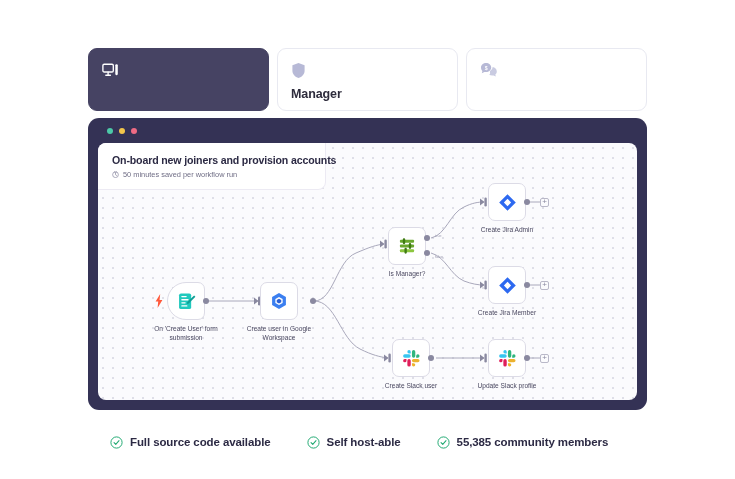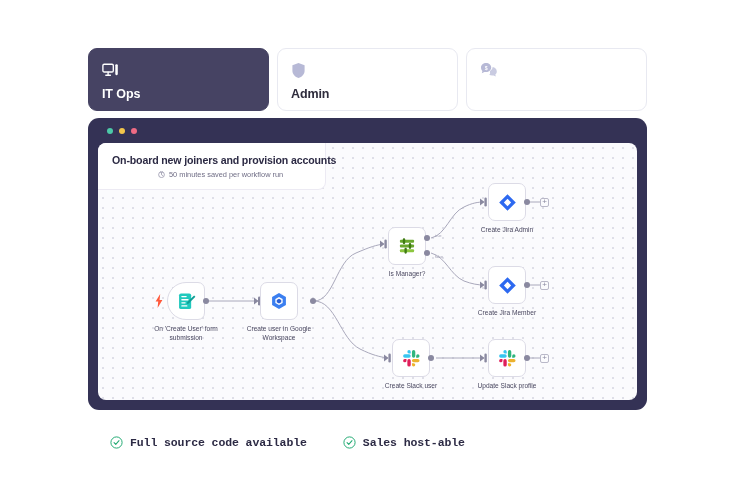--- a/index.html
+++ b/index.html
@@ -89,21 +89,20 @@
     color: #2c2a44;
     letter-spacing: -0.15px;
     white-space: nowrap;
   }
   .wfsub {
     margin-top: 4px;
     font-size: 7.4px;
     color: #6f6d85;
     display: flex; align-items: center; gap: 4px;
     white-space: nowrap;
-    margin-left: 46px;
   }
 
   
   .graph { position: absolute; inset: 0; }
   .edges { position: absolute; left: 0; top: 0; }
 
   .node {
     position: absolute;
     width: 38px; height: 38px;
     background: #ffffff;
@@ -157,21 +156,21 @@
 
   
   .features {
     position: absolute;
     left: 110px; top: 432px;
     width: 515px; height: 20px;
     display: flex;
     align-items: center;
     gap: 36px;
   }
-  .feat { display: flex; align-items: center; gap: 7px; font-family: Liberation Mono, monospace; }
+  .feat { display: flex; align-items: center; gap: 7px; }
   .feat .flabel {
     font-size: 11.5px;
     font-weight: 700;
     color: #2c2a44;
     letter-spacing: -0.1px;
     white-space: nowrap;
   }
 </style>
 </head>
 <body>
@@ -181,30 +180,29 @@
   <div class="tabs">
 
     <div class="tab active">
       <div class="tico">
         <svg width="17" height="15" viewBox="0 0 17 15">
           <rect x="0.9" y="1.2" width="10.4" height="7.8" rx="1.3" fill="none" stroke="#ffffff" stroke-width="1.35"></rect>
           <path d="M6.1 9.2v2.6M3.8 12.2h4.6" stroke="#ffffff" stroke-width="1.35" stroke-linecap="round"></path>
           <rect x="13.3" y="1.2" width="2.5" height="11" rx="1.1" fill="#ffffff"></rect>
         </svg>
       </div>
-      <div class="tlabel">IT Ops</div>
     </div>
 
     <div class="tab">
       <div class="tico">
         <svg width="15" height="17" viewBox="0 0 15 17">
           <path d="M7.5 1 L13.6 3.3 V8.4 C13.6 12.3 10.9 14.9 7.5 16 C4.1 14.9 1.4 12.3 1.4 8.4 V3.3 Z" fill="#b7b9d6"></path>
         </svg>
       </div>
-      <div class="tlabel">Admin</div>
+      <div class="tlabel">Manager</div>
     </div>
 
 
     <div class="tab">
       <div class="tico">
         <svg width="18" height="16" viewBox="0 0 18 16">
           <path d="M1 5.6C1 3.1 3.3 1.1 6.1 1.1s5.1 2 5.1 4.5-2.3 4.5-5.1 4.5c-.6 0-1.2-.1-1.7-.2L1.8 11.2l.6-2.2C1.5 8.2 1 7 1 5.6z" fill="#b7b9d6"></path>
           <path d="M9.9 9.1c1.6-.9 2.7-2.3 2.7-4 2.4.4 4.2 2.2 4.2 4.4 0 1.2-.6 2.3-1.5 3.1l.5 1.9-2.2-1.1c-.5.1-1 .2-1.5.2-1.1 0-2.1-.3-2.9-.8.4-.4.7-.9.9-1.4" fill="#c9cbe1"></path>
           <text x="6.1" y="7.6" font-family="Liberation Sans, sans-serif" font-size="5.2" font-weight="700" fill="#ffffff" text-anchor="middle">$</text>
         </svg>
@@ -385,18 +383,25 @@
         <path d="M5 8.2 L7.1 10.3 L11.1 5.8" fill="none" stroke="#1fa971" stroke-width="1.3" stroke-linecap="round" stroke-linejoin="round"></path>
       </svg>
       <span class="flabel">Full source code available</span>
     </div>
 
     <div class="feat">
       <svg width="13" height="13" viewBox="0 0 16 16">
         <circle cx="8" cy="8" r="6.9" fill="none" stroke="#1fa971" stroke-width="1.2"></circle>
         <path d="M5 8.2 L7.1 10.3 L11.1 5.8" fill="none" stroke="#1fa971" stroke-width="1.3" stroke-linecap="round" stroke-linejoin="round"></path>
       </svg>
-      <span class="flabel">Sales host-able</span>
-    </div>
-
+      <span class="flabel">Self host-able</span>
+    </div>
+
+    <div class="feat">
+      <svg width="13" height="13" viewBox="0 0 16 16">
+        <circle cx="8" cy="8" r="6.9" fill="none" stroke="#1fa971" stroke-width="1.2"></circle>
+        <path d="M5 8.2 L7.1 10.3 L11.1 5.8" fill="none" stroke="#1fa971" stroke-width="1.3" stroke-linecap="round" stroke-linejoin="round"></path>
+      </svg>
+      <span class="flabel">55,385 community members</span>
+    </div>
   </div>
 
 </div>
 
 </body></html>

